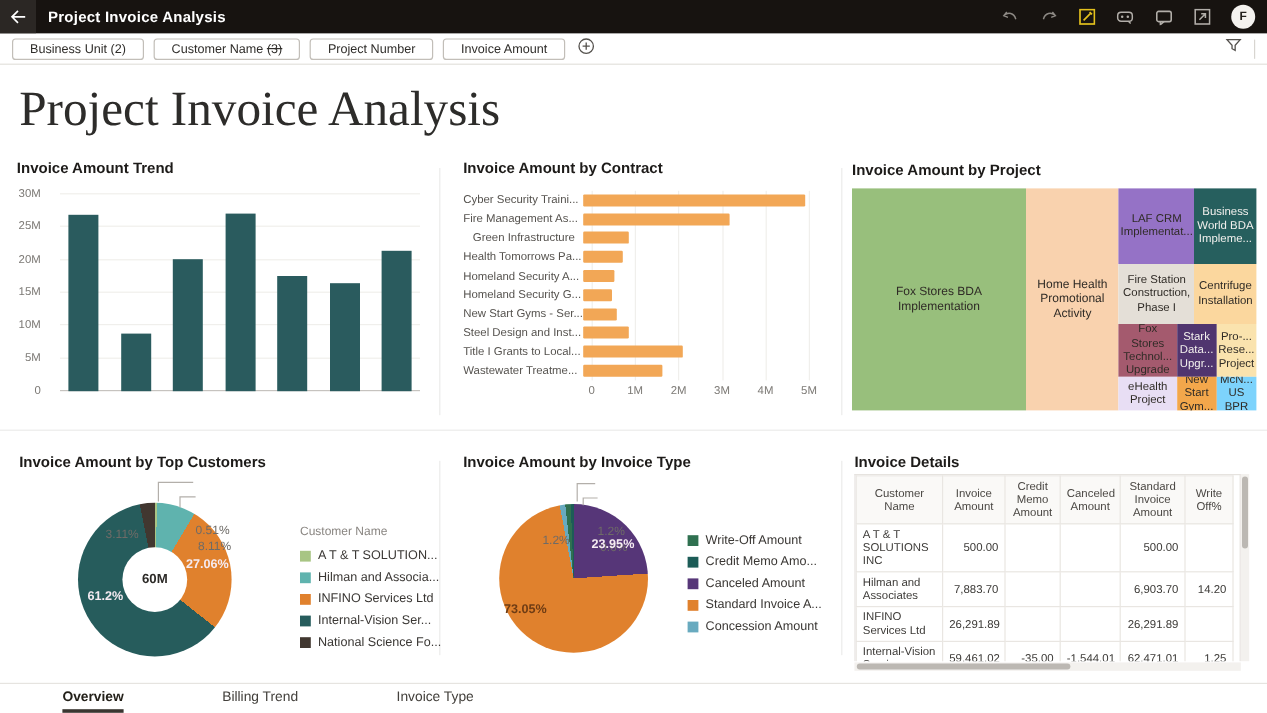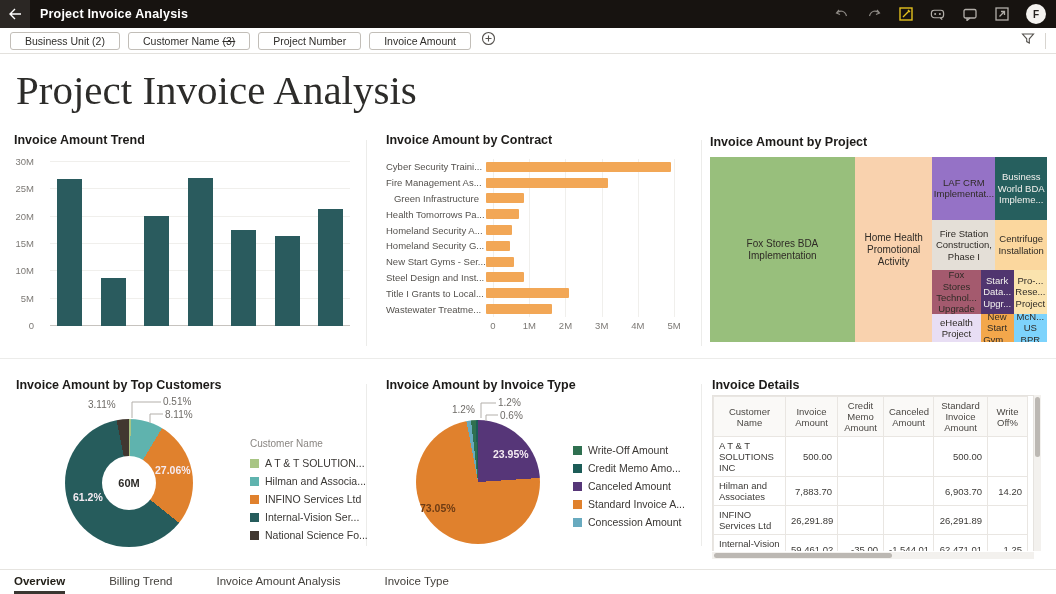--- a/index.html
+++ b/index.html
@@ -50,21 +50,21 @@
   .tmap { position:absolute; left:0; top:22px; width:337px; height:185px; display:flex; }
   .tcell { display:flex; align-items:center; justify-content:center; text-align:center;
     font-size:10px; color:#2f2b26; line-height:1.2; padding:2px; overflow:hidden; }
   .tcell.light { color:#f3f1ee; }
   
   .pwrap { position:absolute; }
   .pcirc { position:absolute; border-radius:50%; }
   .hole { position:absolute; background:#fff; border-radius:50%; display:flex; align-items:center;
     justify-content:center; font-size:11px; font-weight:bold; color:#2c2a27; }
   .plab { position:absolute; font-size:10px; white-space:nowrap; }
-  .plab.out { color:#6e6b67; }
+  .plab.out { color:#6e6b67;margin-top:41px; }
   .plab.in-light { color:#f5ebf2; font-weight:bold; font-size:10.5px; }
   .plab.in-dark { color:#6e3c14; font-weight:bold; font-size:10.5px; }
   .lsvg { position:absolute; left:0; top:0; pointer-events:none; }
   .legend { position:absolute; font-size:10.5px; color:#3a3734; }
   .legend .ltitle { color:#8a8682; font-size:10px; margin-bottom:8px; }
   .litem { display:flex; align-items:center; gap:6px; margin-bottom:6px; white-space:nowrap; }
   .lswatch { width:9px; height:9px; flex:0 0 9px; }
   
   .tclip { position:absolute; left:0; top:17px; width:322px; height:156px; overflow:hidden;
     border:1px solid #e6e3df; border-bottom:none; }
@@ -74,21 +74,21 @@
   td { height:28px; }
   td.num { text-align:right; }
   .sb-v { position:absolute; width:7px; background:#f3f1ee; }
   .sb-v .thumb { position:absolute; left:1px; width:5px; border-radius:3px; background:#bcb8b3; }
   .sb-h { position:absolute; height:7px; background:#f3f1ee; }
   .sb-h .thumb { position:absolute; top:1px; height:5px; border-radius:3px; background:#bcb8b3; }
   
   .tabbar { position:absolute; left:0; top:569px; width:1056px; height:25px; border-top:1px solid #e6e4e0;
     display:flex; align-items:stretch; padding-left:14px; gap:44px; background:#fff; }
   .tab { font-size:11.5px; color:#43403c; display:flex; align-items:center; cursor:pointer;
-    border-bottom:3px solid transparent; }
+    border-bottom:3px solid transparent;margin-left:38px; }
   .tab.active { font-weight:bold; color:#232019; border-bottom-color:#3a3631; }
 </style>
 </head>
 <body>
 
 <div class="topbar">
   <div class="back-btn">
     <svg width="14" height="12" viewBox="0 0 14 12">
         <path d="M7 1 L2 6 L7 11 M2 6 H13" stroke="#fff" stroke-width="1.4" fill="none"></path>
       </svg>
@@ -451,15 +451,14 @@
       <div class="thumb" style="top:2px; height:60px;"></div>
     </div>
   <div class="sb-h" style="left:0; top:174px; width:322px;">
       <div class="thumb" style="left:2px; width:178px;"></div>
     </div>
 </div>
 
 <div class="tabbar" id="tabbar">
     <div class="tab active">Overview</div>
     <div class="tab">Billing Trend</div>
-    <div class="tab">Invoice Amount Analysis</div>
     <div class="tab">Invoice Type</div>
   </div>
 
 </body></html>

